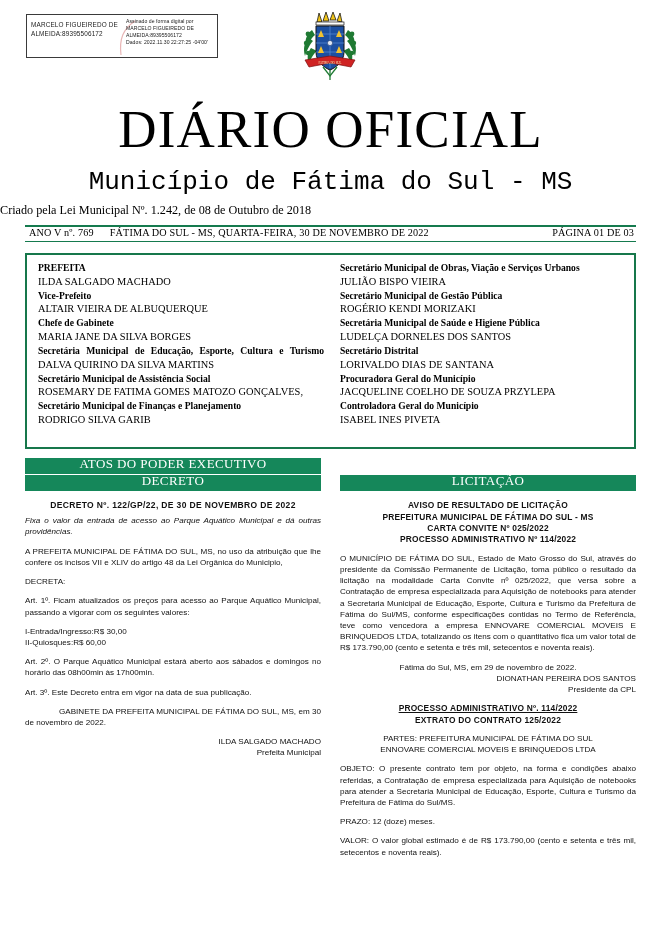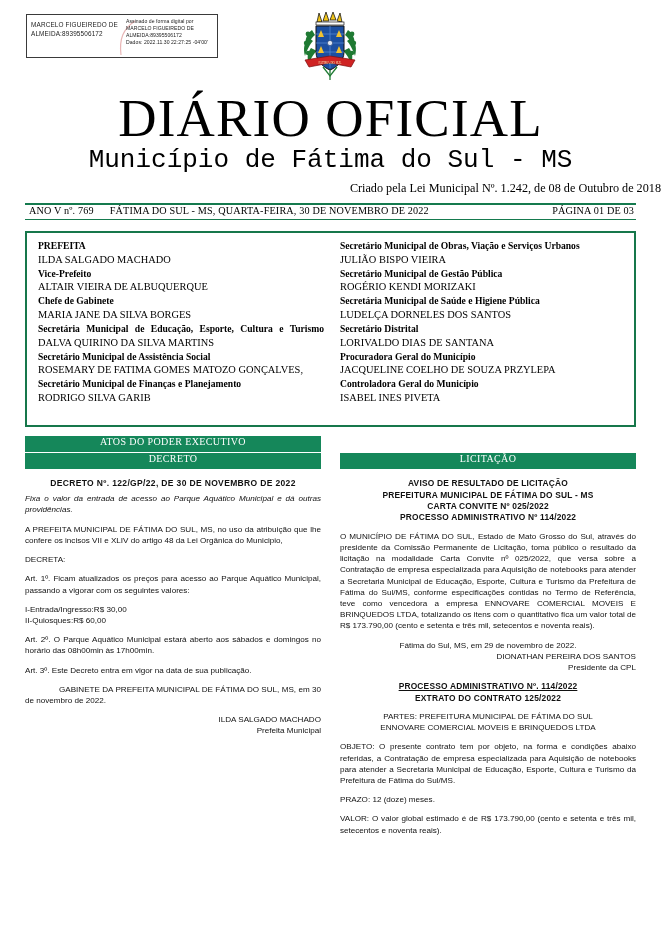--- a/index.html
+++ b/index.html
@@ -81,33 +81,33 @@
     width: 62px;
     height: 72px;
   }
 
   .masthead-title {
     text-align: center;
     font-size: 53px;
     line-height: 52px;
     letter-spacing: 1.2px;
     font-weight: normal;
-    margin: 4px;
+    margin: 15px;
     padding: 0;
     font-family: "Liberation Serif", serif;
   }
   .masthead-sub {
     text-align: center;
     font-size: 26px;
     line-height: 24px;
     margin-top: 1px;
     font-family: Liberation Mono, monospace;
   }
   .masthead-law {
-    text-align: right;
+    text-align: left;
     font-size: 12.2px;
     line-height: 18px;
     margin-top: 7px;
     font-family: "Liberation Serif", serif;
   }
 
   .rule-green {
     height: 1.6px;
     background: #157a4e;
     margin: 6px 25px 0 25px;
@@ -168,21 +168,21 @@
   
   .bars-row {
     margin: 9px 25px 0 25px;
     position: relative;
     height: 12px;
   }
   .bar {
     background: #15875a;
     color: #ffffff;
     text-align: center;
-    font-size: 10px;
+    font-size: 13px;
     letter-spacing: 0.4px;
     line-height: 12px;
     height: 16px;
     font-family: "Liberation Serif", serif;
     box-sizing: border-box;
   }
   .bar-atos {
     width: 296px;
     text-align: center;
   }

